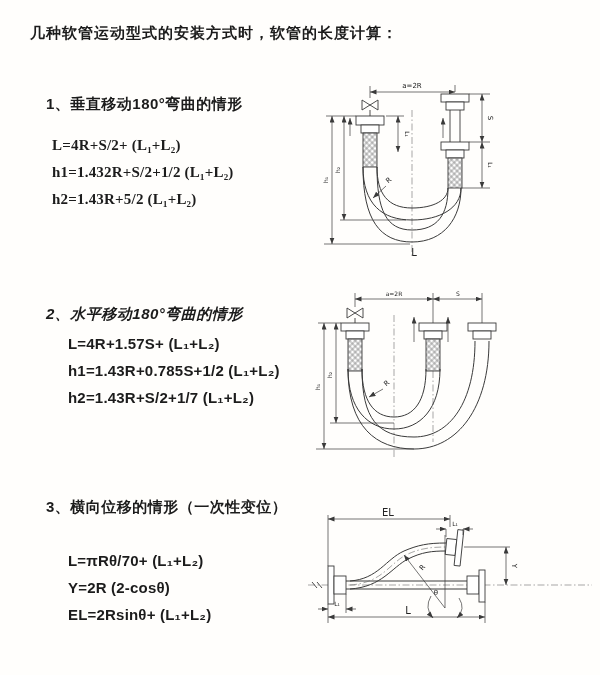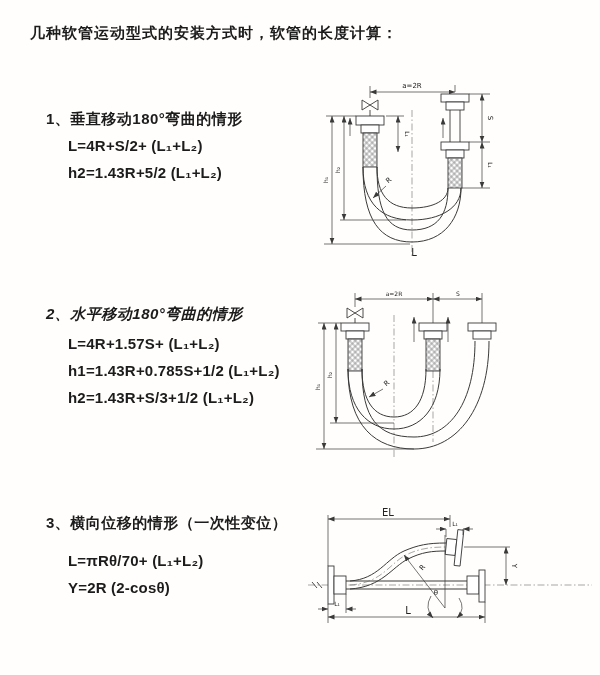--- a/index.html
+++ b/index.html
@@ -28,37 +28,39 @@
   .cl{stroke:#6b6b6b;stroke-width:0.6;stroke-dasharray:7 2.5 1.5 2.5;fill:none;}
   .lbl{font-family:"DejaVu Sans",sans-serif;font-size:7px;fill:#222;}
   .lbl-big{font-family:"DejaVu Sans",sans-serif;font-size:10px;fill:#222;}
   .lbl-sm{font-family:"DejaVu Sans",sans-serif;font-size:6px;fill:#222;}
 </style>
 </head>
 <body>
 
 <div class="title">几种软管运动型式的安装方式时，软管的长度计算：</div>
 
-<div class="sec-heading" style="left:46px;top:110px;">1、垂直移动180°弯曲的情形</div>
-<div class="formulas" style="left:68px;top:132px;">
+<div class="sec-heading" style="left:46px;top:95px;">1、垂直移动180°弯曲的情形</div>
+<div class="formulas" style="left:52px;top:132px;font-family:Liberation Serif, serif;">
   <div>L=4R+S/2+ (L₁+L₂)</div>
+  <div>h1=1.432R+S/2+1/2 (L₁+L₂)</div>
   <div>h2=1.43R+5/2 (L₁+L₂)</div>
 </div>
 
 <div class="sec-heading" style="left:46px;top:305px;font-style:italic;">2、水平移动180°弯曲的情形</div>
 <div class="formulas" style="left:68px;top:330px;">
   <div>L=4R+1.57S+ (L₁+L₂)</div>
   <div>h1=1.43R+0.785S+1/2 (L₁+L₂)</div>
-  <div>h2=1.43R+S/3+1/2 (L₁+L₂)</div>
+  <div>h2=1.43R+S/2+1/7 (L₁+L₂)</div>
 </div>
 
-<div class="sec-heading" style="left:46px;top:514px;text-align:center;">3、横向位移的情形（一次性变位）</div>
+<div class="sec-heading" style="left:46px;top:498px;text-align:center;">3、横向位移的情形（一次性变位）</div>
 <div class="formulas" style="left:68px;top:547px;">
   <div>L=πRθ/70+ (L₁+L₂)</div>
   <div>Y=2R (2-cosθ)</div>
+  <div>EL=2Rsinθ+ (L₁+L₂)</div>
 </div>
 
 <svg style="left:310px;top:72px;" width="280" height="190" viewBox="0 0 280 190">
   <defs>
     <marker id="ar1" markerUnits="userSpaceOnUse" markerWidth="8" markerHeight="6" refX="6.5" refY="2.5" orient="auto-start-reverse">
       <path d="M0,0 L6.5,2.5 L0,5 Z" fill="#3a3a3a"></path>
     </marker>
     <pattern id="br1" width="4" height="4" patternUnits="userSpaceOnUse" patternTransform="rotate(45)">
       <rect width="4" height="4" fill="#fff"></rect>
       <line x1="2" y1="0" x2="2" y2="4" stroke="#787878" stroke-width="0.7"></line>

